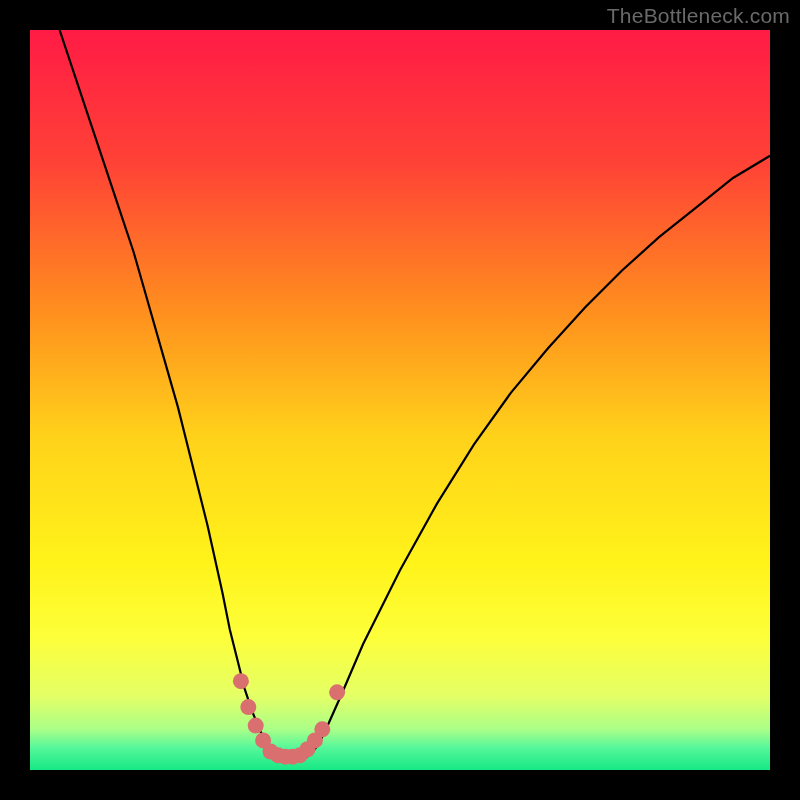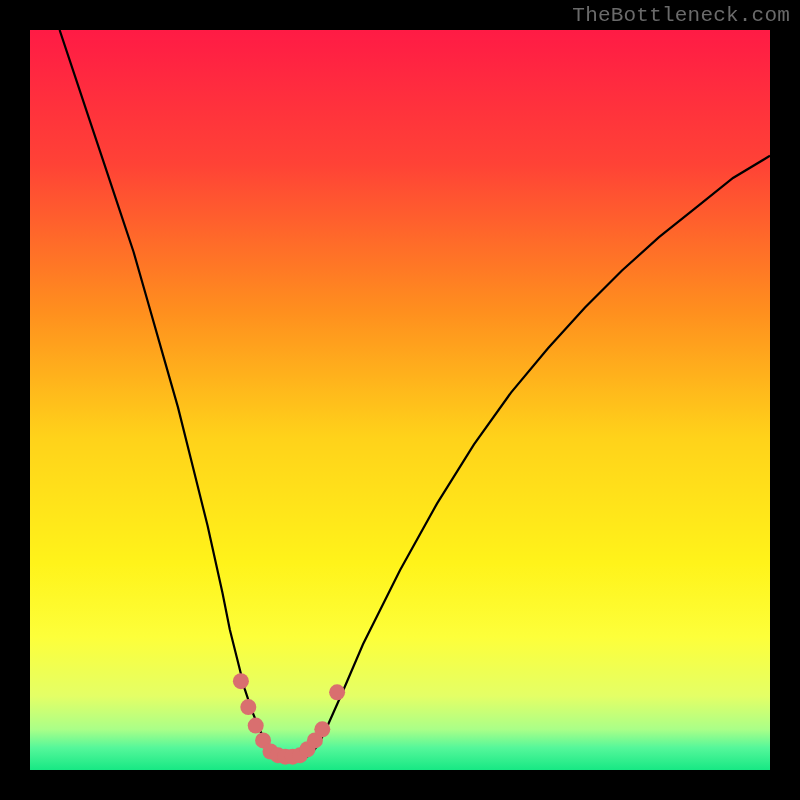--- a/index.html
+++ b/index.html
@@ -9,21 +9,20 @@
     height: 800px;
     background: #000;
     font-family: Arial, Helvetica, sans-serif;
     overflow: hidden;
   }
   .frame {
     position: absolute;
     left: 0; top: 0;
     width: 800px; height: 800px;
     background: #000;
-    font-family: Liberation Mono, monospace;
   }
   .plot-area {
     position: absolute;
     left: 30px;
     top: 30px;
     width: 740px;
     height: 740px;
     overflow: hidden;
   }
   .plot-area svg {

